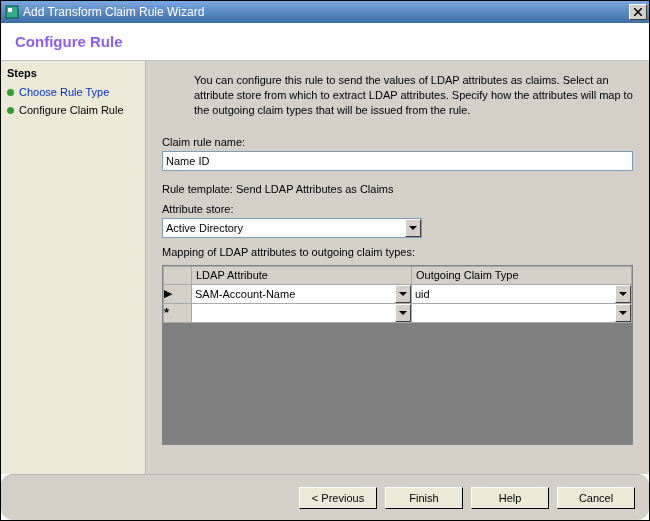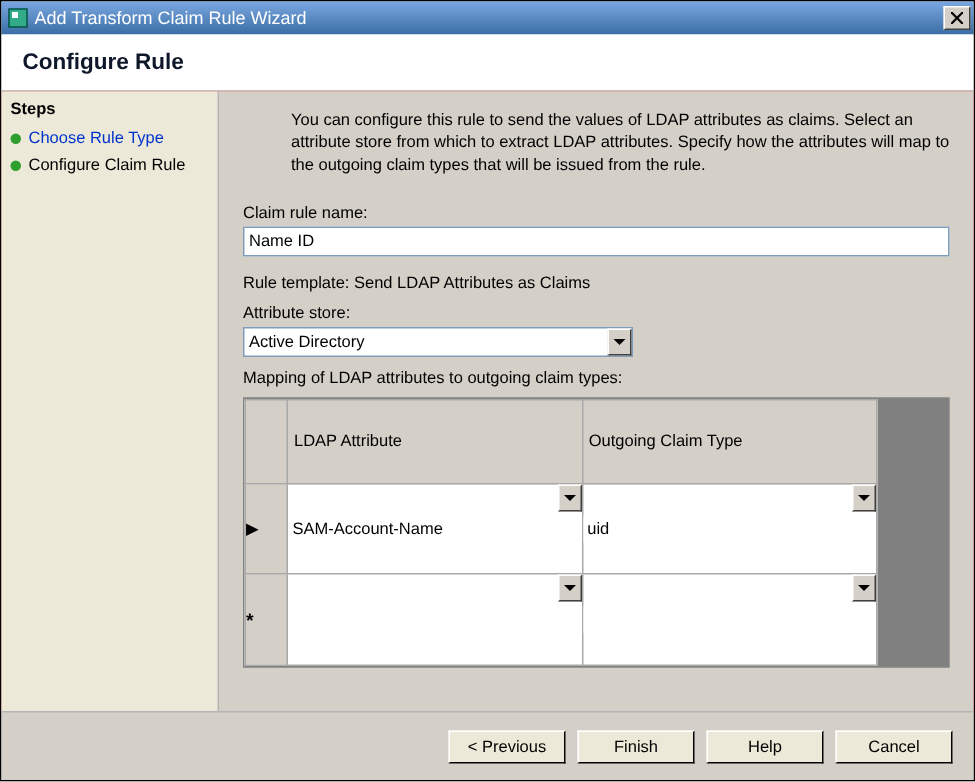--- a/index.html
+++ b/index.html
@@ -28,21 +28,21 @@
   border: 1px solid #fff;
   border-right-color: #404040; border-bottom-color: #404040;
   display: flex; align-items: center; justify-content: center;
   color: #000; cursor: pointer;
 }
 .header {
   padding: 10px 14px;
   border-bottom: 1px solid #c0c0c0;
   background: #fff;
 }
-.header h1 { margin: 0; font-size: 15px; font-weight: bold; color: #0f172a; }
+.header h1 { margin: 0; font-size: 15px; font-weight: bold; color: #8b5cf6; }
 .body { flex: 1; display: flex; background: #ef4444; min-height: 0; }
 .sidebar {
   width: 145px;
   background: #ece9d8;
   border-right: 1px solid #b5b5b5;
   padding-top: 2px;
 }
 .steps-title { font-weight: bold; font-size: 11px; padding: 4px 6px; color: #000; }
 .step-item { display: flex; align-items: center; padding: 3px 6px; font-size: 11px; cursor: pointer; }
 .step-item.active { color: #0033cc; }
@@ -76,21 +76,21 @@
   border-right-color: #404040; border-bottom-color: #404040;
   display: flex; align-items: center; justify-content: center;
   pointer-events: none;
 }
 .arrow-glyph { width: 0; height: 0; border-left: 4px solid transparent; border-right: 4px solid transparent; border-top: 4px solid #000; }
 .grid-wrap {
   margin-top: 4px;
   border: 1px solid #848484;
   background: #808080;
   height: 180px;
-  display: flex; flex-direction: row; gap: 47px;
+  display: flex; flex-direction: column; gap: 47px;
 }
 .grid-table { border-collapse: collapse; width: 100%; background: #fff; }
 .grid-table th, .grid-table td {
   border: 1px solid #a9a9a9;
   text-align: left;
   font-weight: normal;
   font-size: 11px;
   padding: 0;
   height: 18px;
 }
@@ -109,20 +109,21 @@
 .grid-filler { flex: 1; background: #808080; }
 .footer {
   height: 46px;
   border-top: 1px solid #b5b5b5;
   display: flex;
   align-items: center;
   justify-content: flex-end;
   padding: 0 14px;
   gap: 8px;
   background: #d4d0c8;
+  border-radius: 12px;
 }
 .btn {
   width: 78px; height: 22px;
   background: #ece9d8;
   border: 1px solid #000;
   border-top-color: #fff; border-left-color: #fff;
   font-family: inherit; font-size: 11px;
   cursor: pointer;
 }
 </style>

